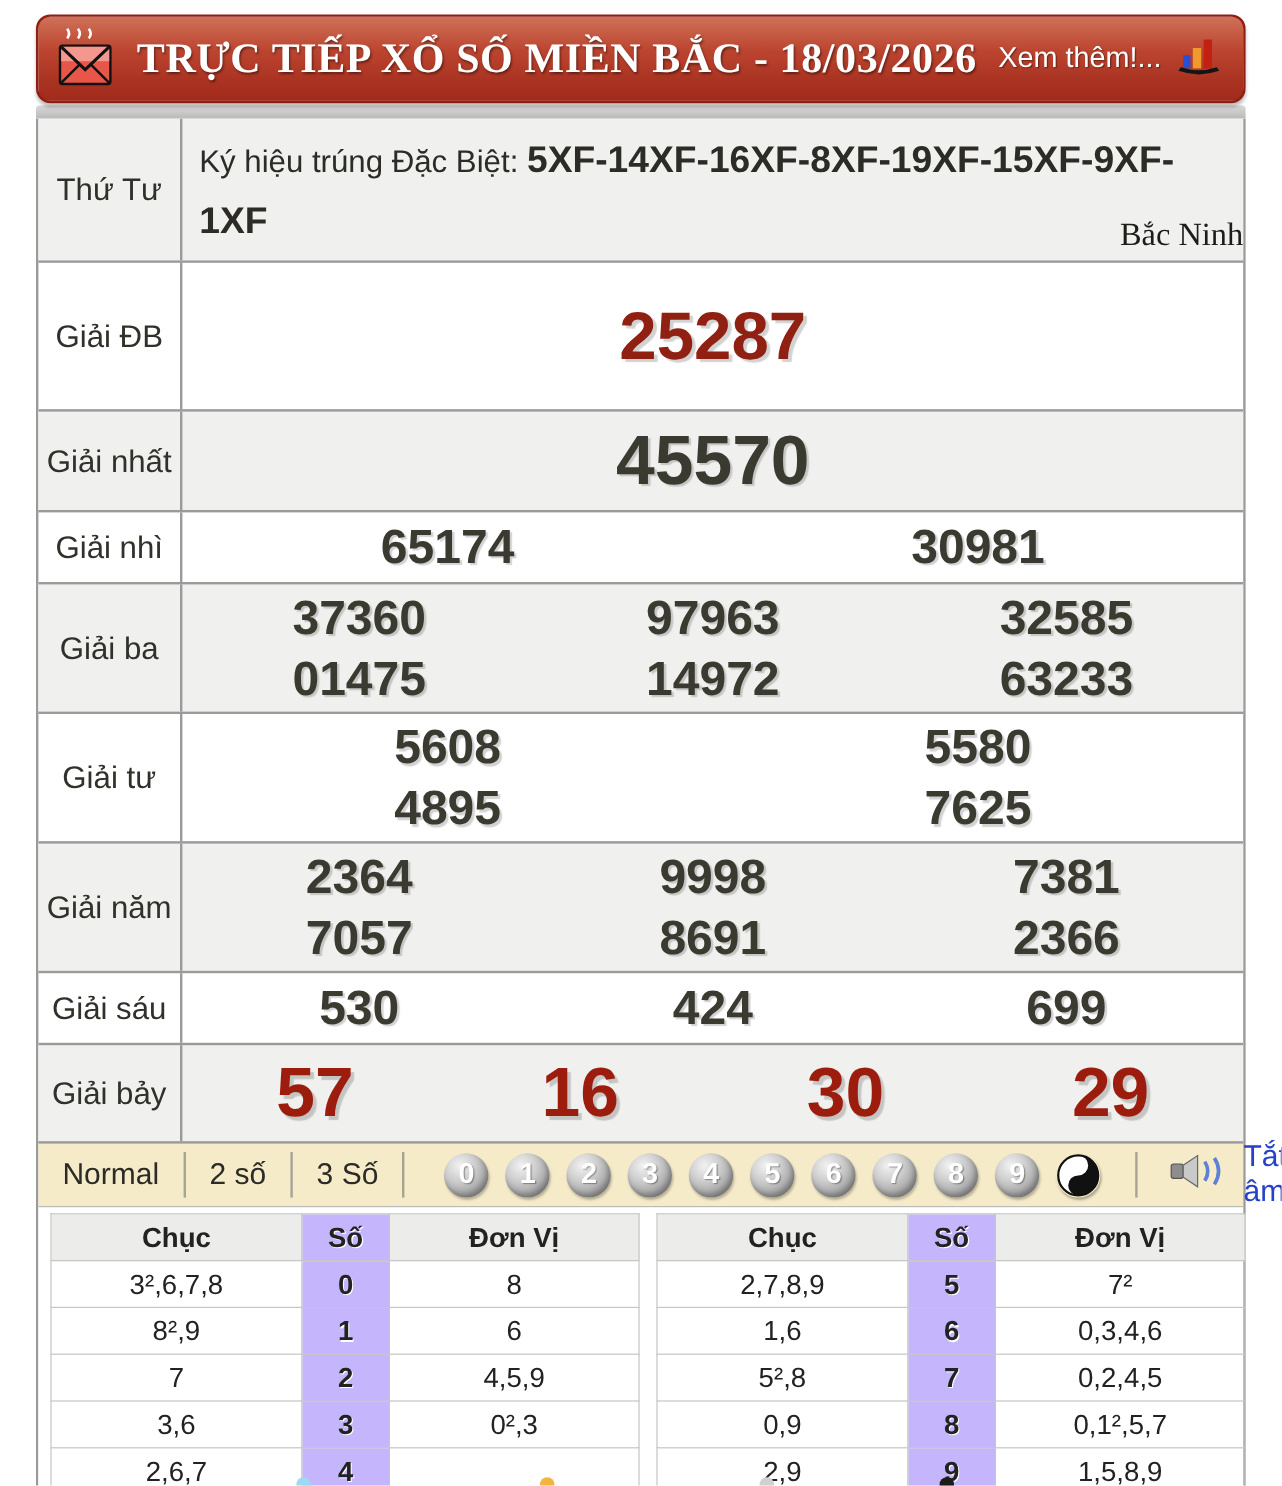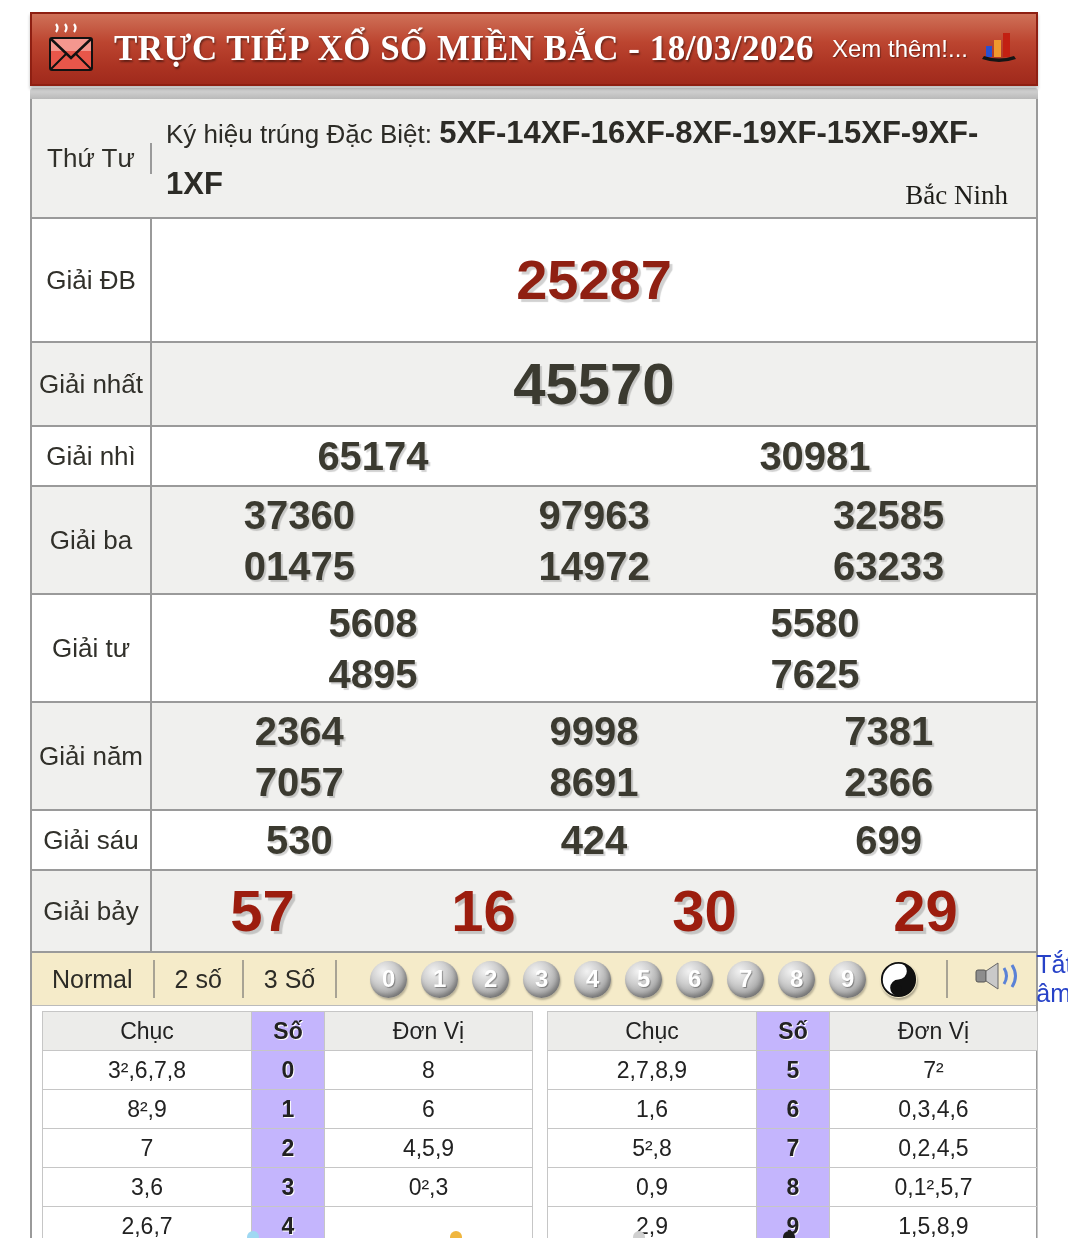--- a/index.html
+++ b/index.html
@@ -4,21 +4,21 @@
 <style>
   html,body{margin:0;padding:0;}
   body{
     width:1068px;height:1238px;position:relative;overflow:hidden;
     background:#ffffff;font-family:"Liberation Sans",sans-serif;
   }
   .page{position:absolute;left:30px;top:12px;width:1008px;}
 
   
   .hdr{
-    height:74px;border:2px solid #8e1f12;border-radius:0;
+    height:74px;border:2px solid #8e1f12;border-radius:12px;
     background:linear-gradient(180deg,#cf7158 0%,#bc4530 40%,#ab3322 75%,#a02a1c 100%);
     display:flex;align-items:center;padding:0 18px 0 14px;box-sizing:border-box;
     box-shadow:0 3px 3px rgba(0,0,0,0.25);position:relative;z-index:2;
   }
   .env-wrap{position:relative;width:52px;height:54px;margin-right:16px;flex:0 0 auto;}
   .hdr-title{
     font-family:"Liberation Serif",serif;font-weight:bold;font-size:35px;color:#ffffff;
     text-shadow:1px 2px 2px rgba(0,0,0,0.45);white-space:nowrap;letter-spacing:0.5px;
   }
   .hdr-more{
@@ -42,31 +42,31 @@
   .cnt{flex:1;display:flex;flex-direction:column;justify-content:space-evenly;position:relative;}
   .grid{display:flex;align-items:center;}
   .grid > div{flex:1;text-align:center;}
 
   .num{font-weight:bold;color:#3b3a30;text-shadow:2px 2px 1px rgba(0,0,0,0.18);}
   .n40{font-size:40px;line-height:1.15;}
   .n-db{font-size:56px;color:#8f2012;text-shadow:3px 3px 1px rgba(0,0,0,0.18);line-height:1;}
   .n-first{font-size:58px;line-height:1;}
   .n-seven{font-size:58px;color:#9c1d0e;text-shadow:3px 3px 1px rgba(0,0,0,0.18);line-height:1;}
 
-  .r-sign{min-height:86px;align-items:center;}
+  .r-sign{min-height:86px;}
   .r-db{min-height:122px;}
   .r-first{min-height:82px;}
   .r-two{min-height:58px;justify-content:center;}
   .r-big{min-height:106px;}
   .r-seven{min-height:80px;}
 
   .sign-cell{padding:8px 26px 8px 14px;font-size:26px;color:#2c2b26;line-height:1.65;}
   .sign-codes{font-weight:bold;font-size:31px;color:#2c2b26;}
   .province{
-    position:absolute;right:28px;bottom:6px;
+    position:absolute;right:0;bottom:6px;
     font-family:"Liberation Serif",serif;font-size:27px;color:#1d1c18;
   }
 
   
   .toolbar{
     border-top:2px solid #9a9a9a;background:#f5ebc9;height:52px;
     display:flex;align-items:center;font-size:25px;color:#2c2b26;
   }
   .mode{padding:0 20px;cursor:pointer;white-space:nowrap;}
   .vsep{width:2px;height:38px;background:#a8a394;flex:0 0 auto;}
@@ -80,21 +80,21 @@
   }
   .yy{width:37px;height:37px;margin:0 7px;cursor:pointer;border-radius:50%;
       box-shadow:1px 2px 2px rgba(0,0,0,0.3);}
   .mute{display:flex;align-items:center;margin-left:26px;cursor:pointer;}
   .mute-label{color:#2742c8;font-size:25px;margin-left:10px;}
 
   
   .stats{display:flex;gap:14px;padding:5px 10px 7px 10px;border-top:1px solid #bbb;background:#fff;}
   table.st{border-collapse:collapse;width:487px;table-layout:fixed;}
   table.st td,th{border:1px solid #c6c6c6;height:36px;text-align:center;font-size:23px;color:#222;}
-  table.st th{background:#ececea;font-weight:normal;}
+  table.st th{background:#ececea;font-weight:bold;}
   table.st .c-chuc{width:206px;}
   table.st .c-so{width:70px;background:#c4b5fd;font-weight:bold;text-shadow:1px 1px 0 #fff;}
   table.st .c-dv{width:205px;}
 
   .dot{position:absolute;width:12px;height:12px;border-radius:50%;top:1231px;}
   .dot1{left:247px;background:#9fd8f2;}
   .dot2{left:450px;background:#f0b63e;}
   .dot3{left:633px;background:#d0d0d0;}
   .dot4{left:783px;background:#1c1c1c;}
 </style>

